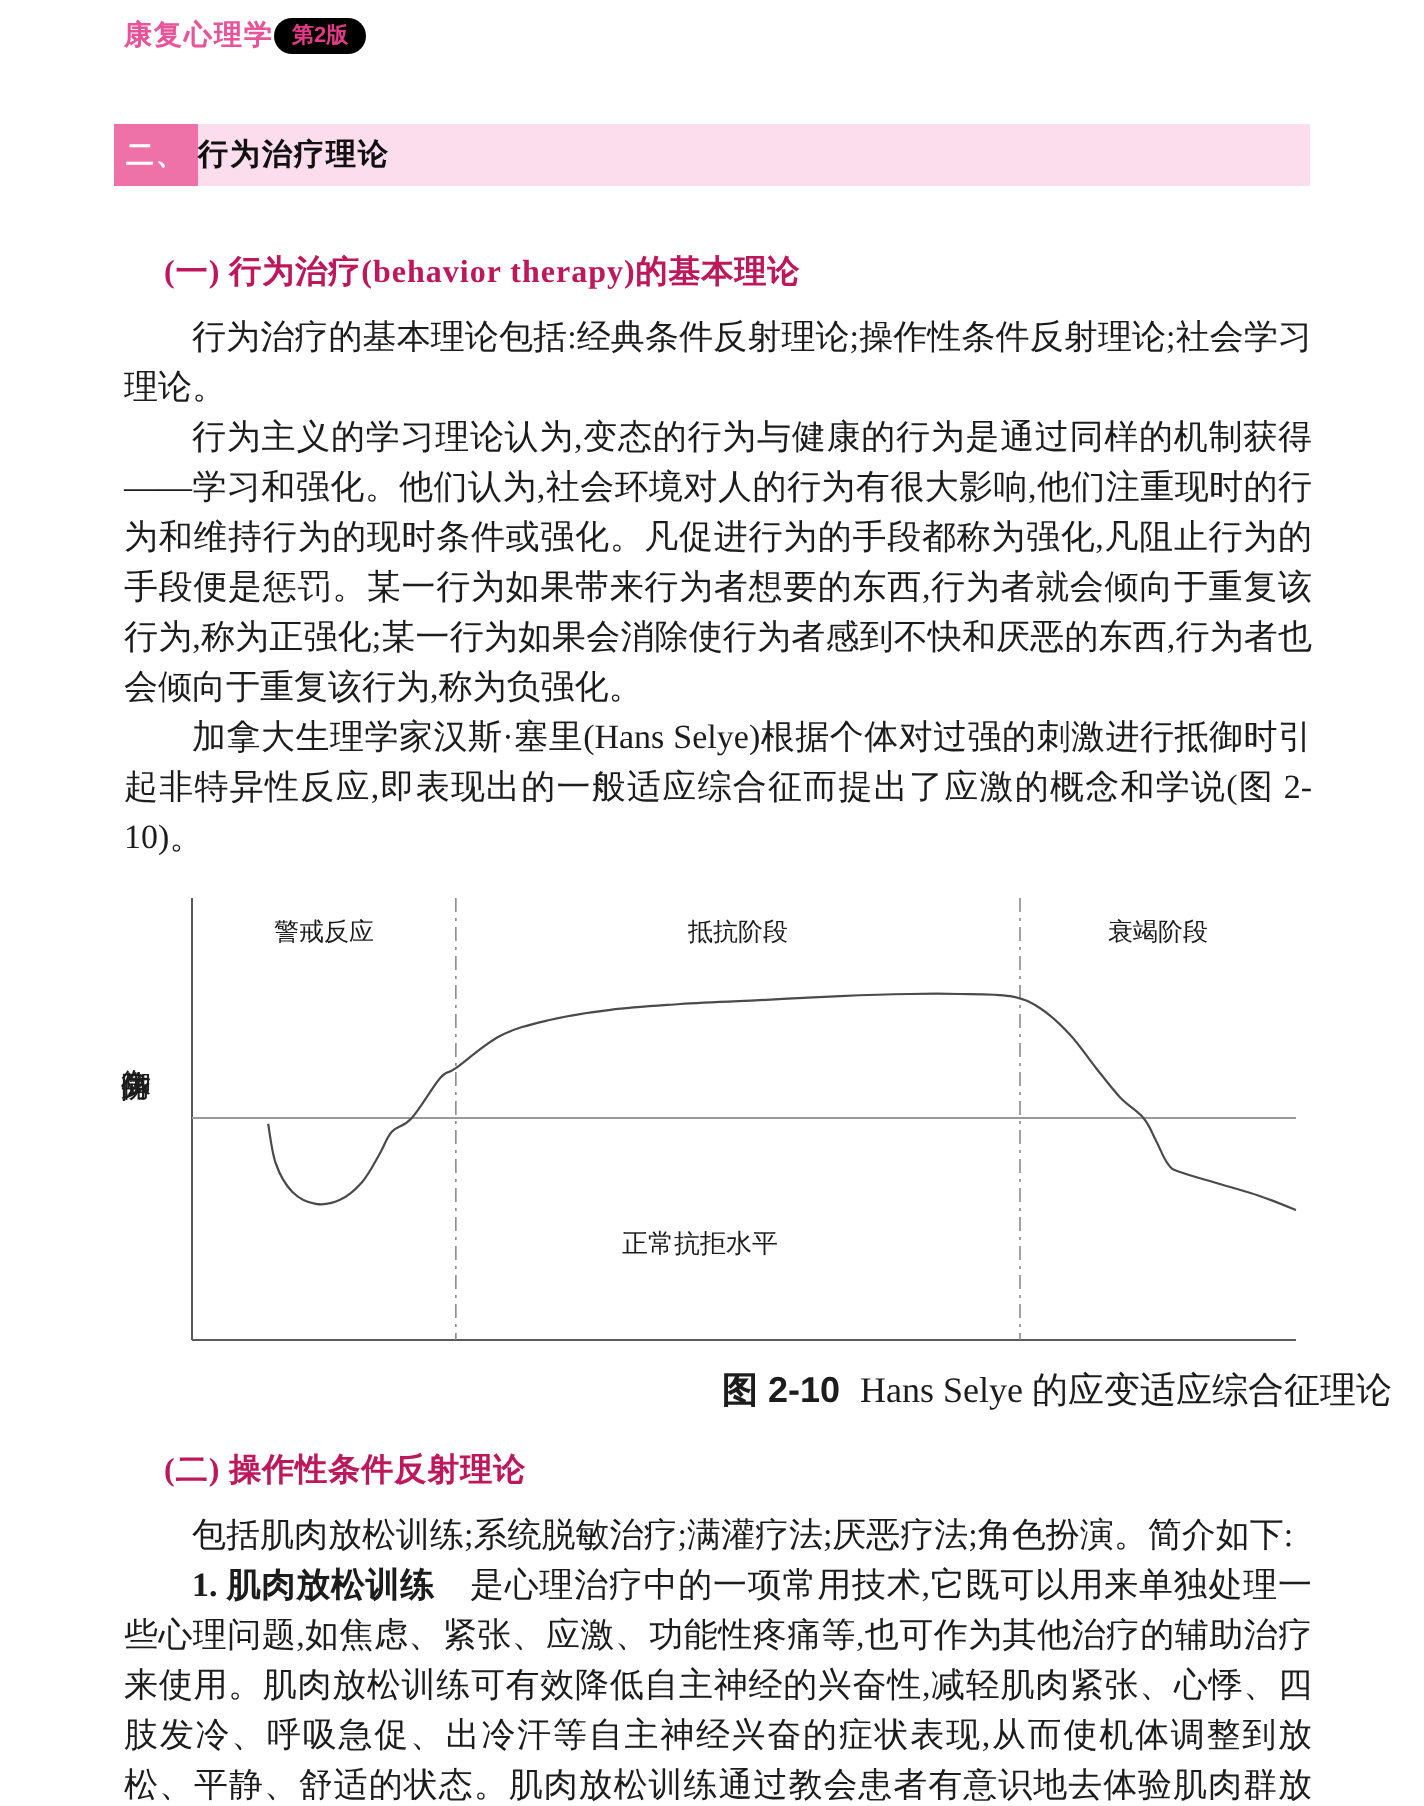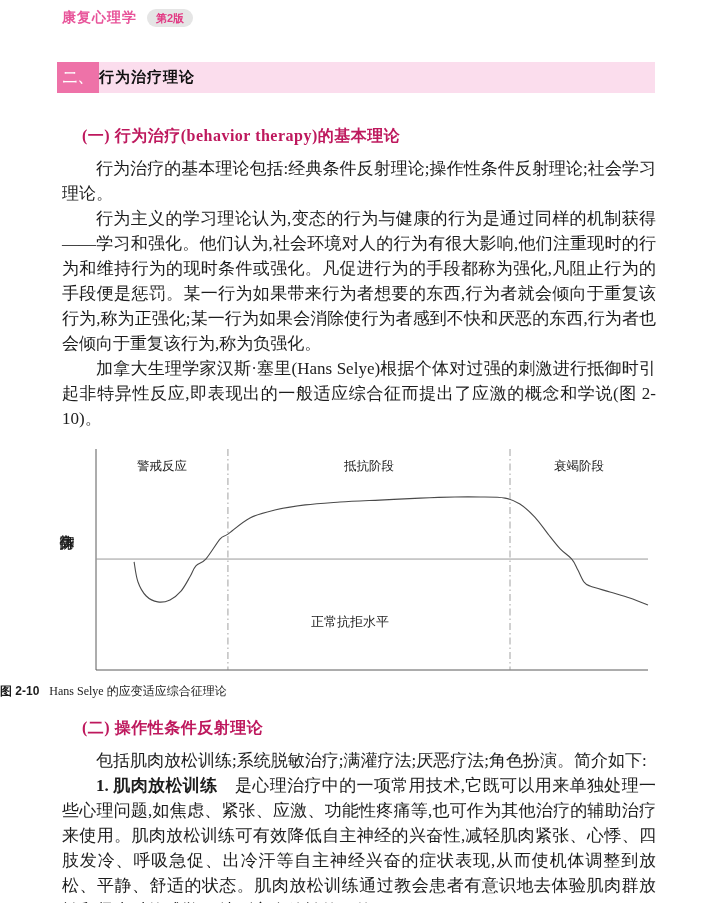--- a/index.html
+++ b/index.html
@@ -5,24 +5,24 @@
   html,body{margin:0;padding:0;background:#e9e9e9;}
   .page{
     position:relative;
     width:712px;height:903px;
     background:#ffffff;
     overflow:hidden;
     font-family:"Liberation Serif","DejaVu Serif",serif;
     color:#1c1c1c;
   }
   
-  .brand-row{position:absolute;top:9px;left:62px;display:flex;align-items:center;gap:10px;
+  .brand-row{position:absolute;top:9px;left:62px;display:flex;align-items:center;
              font-family:"Liberation Sans","DejaVu Sans",sans-serif;}
   .brand-title{font-size:14px;font-weight:bold;color:#e8549a;letter-spacing:1px;}
-  .edition-badge{background:#e5e5e5;color:#e23a84;font-size:11px;font-weight:bold;
+  .edition-badge{background:#000000;color:#e23a84;font-size:11px;font-weight:bold;
                  padding:2px 9px;border-radius:10px;line-height:14px;}
   
   .section-bar{position:absolute;top:62px;left:57px;width:598px;height:31px;
                background:#fbdded;display:flex;align-items:stretch;
                font-family:"Liberation Sans","DejaVu Sans",sans-serif;}
   .section-num{width:42px;background:#ee72a8;color:#ffffff;font-size:14px;font-weight:bold;
                display:flex;align-items:center;justify-content:center;letter-spacing:1px;}
   .section-title{font-size:15px;font-weight:bold;color:#111;display:flex;align-items:center;
                  letter-spacing:1px;}
   
@@ -32,21 +32,21 @@
                  letter-spacing:0.5px;}
   h3.sub-heading2{margin-top:18px;}
   p.body-p{font-size:17px;line-height:25px;text-align:justify;margin:0;text-indent:2em;}
   .lead-bold{font-weight:bold;}
   
   .figure-wrap{position:relative;width:712px;height:232px;margin-top:14px;}
   .figure-wrap svg{position:absolute;top:0;left:0;}
   .y-axis-label{position:absolute;left:57px;top:78px;width:18px;
                 font-size:15px;line-height:16px;letter-spacing:0;
                 writing-mode:vertical-rl;text-orientation:upright;color:#1c1c1c;}
-  .fig-caption{width:696px;text-align:left;font-size:12px;margin:6px 0 14px 0;color:#1c1c1c;}
+  .fig-caption{width:696px;text-align:right;font-size:18px;margin:6px 0 14px 0;color:#1c1c1c;}
   .fig-caption .cap-label{font-weight:bold;font-family:"Liberation Sans","DejaVu Sans",sans-serif;}
   .fig-caption .cap-text{margin-left:10px;}
   svg text{font-family:"Liberation Serif","DejaVu Serif",serif;font-size:12.5px;fill:#1c1c1c;}
   svg text.ref-label{font-size:13px;}
 </style>
 </head>
 <body>
 
 <div class="page">
 

